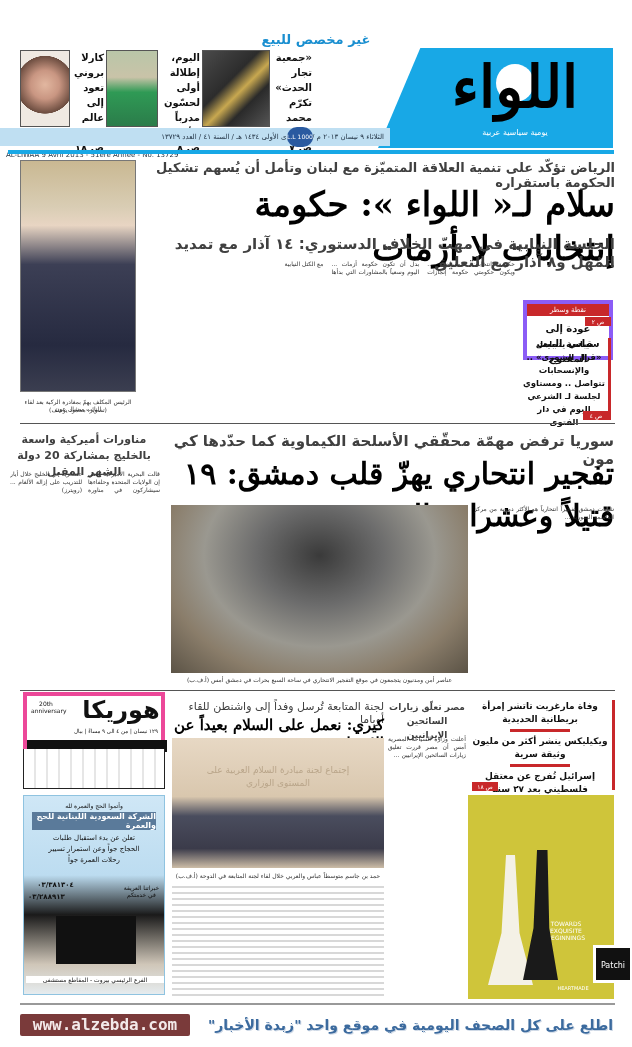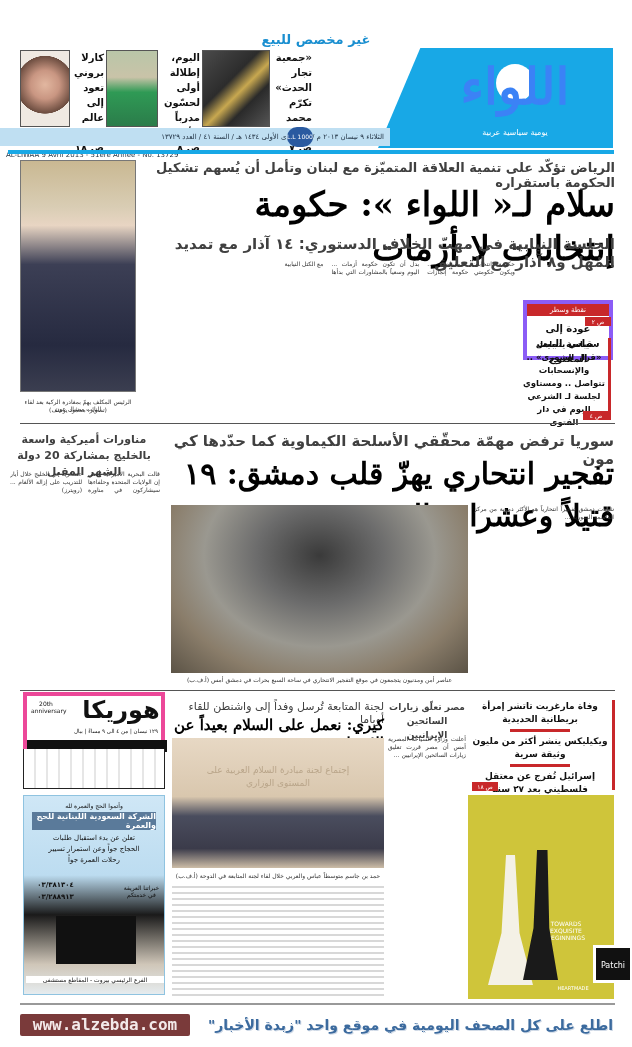--- a/index.html
+++ b/index.html
@@ -2,21 +2,21 @@
 <html><head>
 <meta charset="utf-8">
 <style>
   * { box-sizing: border-box; margin: 0; padding: 0; }
   html, body { width: 632px; height: 1047px; background: #ffffff; overflow: hidden; }
   body { position: relative; font-family: "DejaVu Sans", sans-serif; color: #111; direction: rtl; }
   .abs { position: absolute; }
   .notforsale { top: 32px; left: 0; width: 632px; text-align: center; color: #1a8fd0; font-size: 13px; font-weight: bold; }
   
   .logo-box { top: 48px; left: 378px; width: 235px; height: 100px; background: #18a8e6; clip-path: polygon(18% 0, 100% 0, 100% 100%, 0 100%); }
-  .logo-text { top: 52px; left: 420px; width: 190px; height: 70px; color: #3b82f6; font-size: 50px; font-weight: bold; font-family: "DejaVu Serif", serif; text-align: center; line-height: 70px; letter-spacing: -2px; }
+  .logo-text { top: 52px; left: 420px; width: 190px; height: 70px; color: #000000; font-size: 58px; font-weight: bold; font-family: "DejaVu Serif", serif; text-align: center; line-height: 70px; letter-spacing: -2px; }
   .logo-sub { top: 128px; left: 470px; width: 90px; color: #fff; font-size: 8px; text-align: center; }
   .logo-flag { top: 64px; left: 496px; width: 38px; height: 38px; border-radius: 50%; background: #fff; }
   .teaser-photo { border: 1px solid #555; overflow: hidden; }
   .teaser-text { font-size: 10px; font-weight: bold; line-height: 15px; text-align: right; }
   .ph1 { background: linear-gradient(135deg,#4a4a4a,#2c2c2c 40%,#c8a850 55%,#2a2a2a 70%,#555); }
   .ph2 { background: linear-gradient(180deg,#b9c6a8 0%,#c9c3a8 35%,#2f9a55 55%,#2b7c4a 100%); }
   .ph3 { background: radial-gradient(circle at 50% 45%, #e2b7a0 0%, #c99682 30%, #6b4c3f 60%, #efe9e2 61%); }
   .dateband { top: 128px; left: 0; width: 390px; height: 18px; background: #bfdff2; font-size: 7px; color: #234; line-height: 18px; padding: 0 6px; }
   .price-badge { top: 127px; left: 287px; width: 26px; height: 20px; border-radius: 10px; background: #2a5aa0; color: #fff; font-size: 6px; text-align: center; line-height: 20px; }
   .blue-rule { top: 150px; left: 8px; width: 606px; height: 4px; background: #18a8e6; }
@@ -148,21 +148,21 @@
   <div class="abs" style="top:32px;left:40px;width:98px;font-size:5.5px;text-align:center;">١٢٩ نيسان | من ٤ الى ٩ مساءً | بيال</div>
   <div class="abs" style="top:44px;left:0;width:140px;height:12px;background:#111;"></div>
 </div>
 <div class="abs" style="top:749px;left:23px;width:142px;height:40px;border:1px solid #222;border-top:none;background:repeating-linear-gradient(90deg,#fff 0 10px,#e6e6e6 10px 12px);"></div>
 
 <div class="abs ad-hajj" style="top:795px;left:23px;width:142px;height:200px;">
   <div style="font-size:6px;text-align:center;margin-top:6px;">وأتموا الحج والعمرة لله</div>
   <div style="font-size:8px;font-weight:bold;color:#fff;text-align:right;background:#5a7a9a;margin:3px 8px;">الشركة السعودية اللبنانية للحج والعمرة</div>
   <div style="font-size:7px;text-align:center;line-height:11px;padding:0 20px;">تعلن عن بدء استقبال طلبات الحجاج جواً وعن استمرار تسيير رحلات العمرة جواً</div>
   <div class="abs" style="top:85px;left:4px;width:55px;font-size:7px;font-weight:bold;text-align:center;direction:ltr;">٠٣/٣٨١٣٠٤</div>
-  <div class="abs" style="top:97px;left:4px;width:55px;font-size:7px;font-weight:bold;text-align:center;direction:ltr;">٠٣/٢٨٨٩١٣</div>
+  <div class="abs" style="top:97px;left:4px;width:55px;font-size:7px;font-weight:bold;text-align:left;direction:ltr;">٠٣/٢٨٨٩١٣</div>
   <div class="abs" style="top:88px;left:95px;width:45px;font-size:6px;text-align:center;">خبراتنا العريقة في خدمتكم</div>
   <div class="abs" style="top:120px;left:32px;width:80px;height:48px;background:#111;"></div>
   <div class="abs" style="top:180px;left:2px;width:138px;font-size:6px;text-align:center;background:#fff;">الفرع الرئيسي بيروت - المقاطع مستشفى</div>
 </div>
 
 <div class="abs" style="top:1003px;left:20px;width:595px;height:2px;background:#999;"></div>
 
 <div class="abs footer-banner">
   <div class="abs" style="top:4px;left:20px;width:170px;height:22px;background:#7a3a3a;color:#f3e9e9;font-family:'DejaVu Sans Mono',monospace;font-size:16px;font-weight:bold;line-height:22px;text-align:center;direction:ltr;border-radius:2px;">www.alzebda.com</div>
   <div class="abs" style="top:4px;left:198px;width:415px;height:22px;color:#3b6a9e;font-size:14px;font-weight:900;line-height:22px;text-align:right;text-shadow:1px 1px 0 #cfd9e6;">اطلع على كل الصحف اليومية في موقع واحد "زبدة الأخبار"</div>

